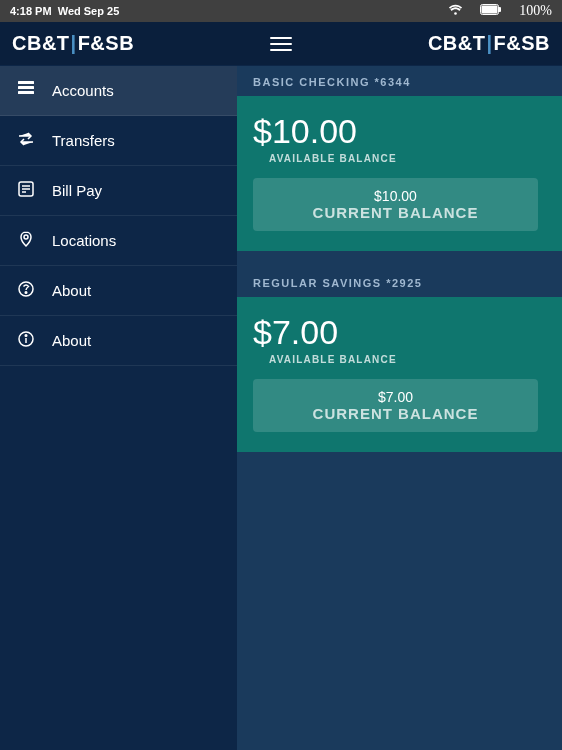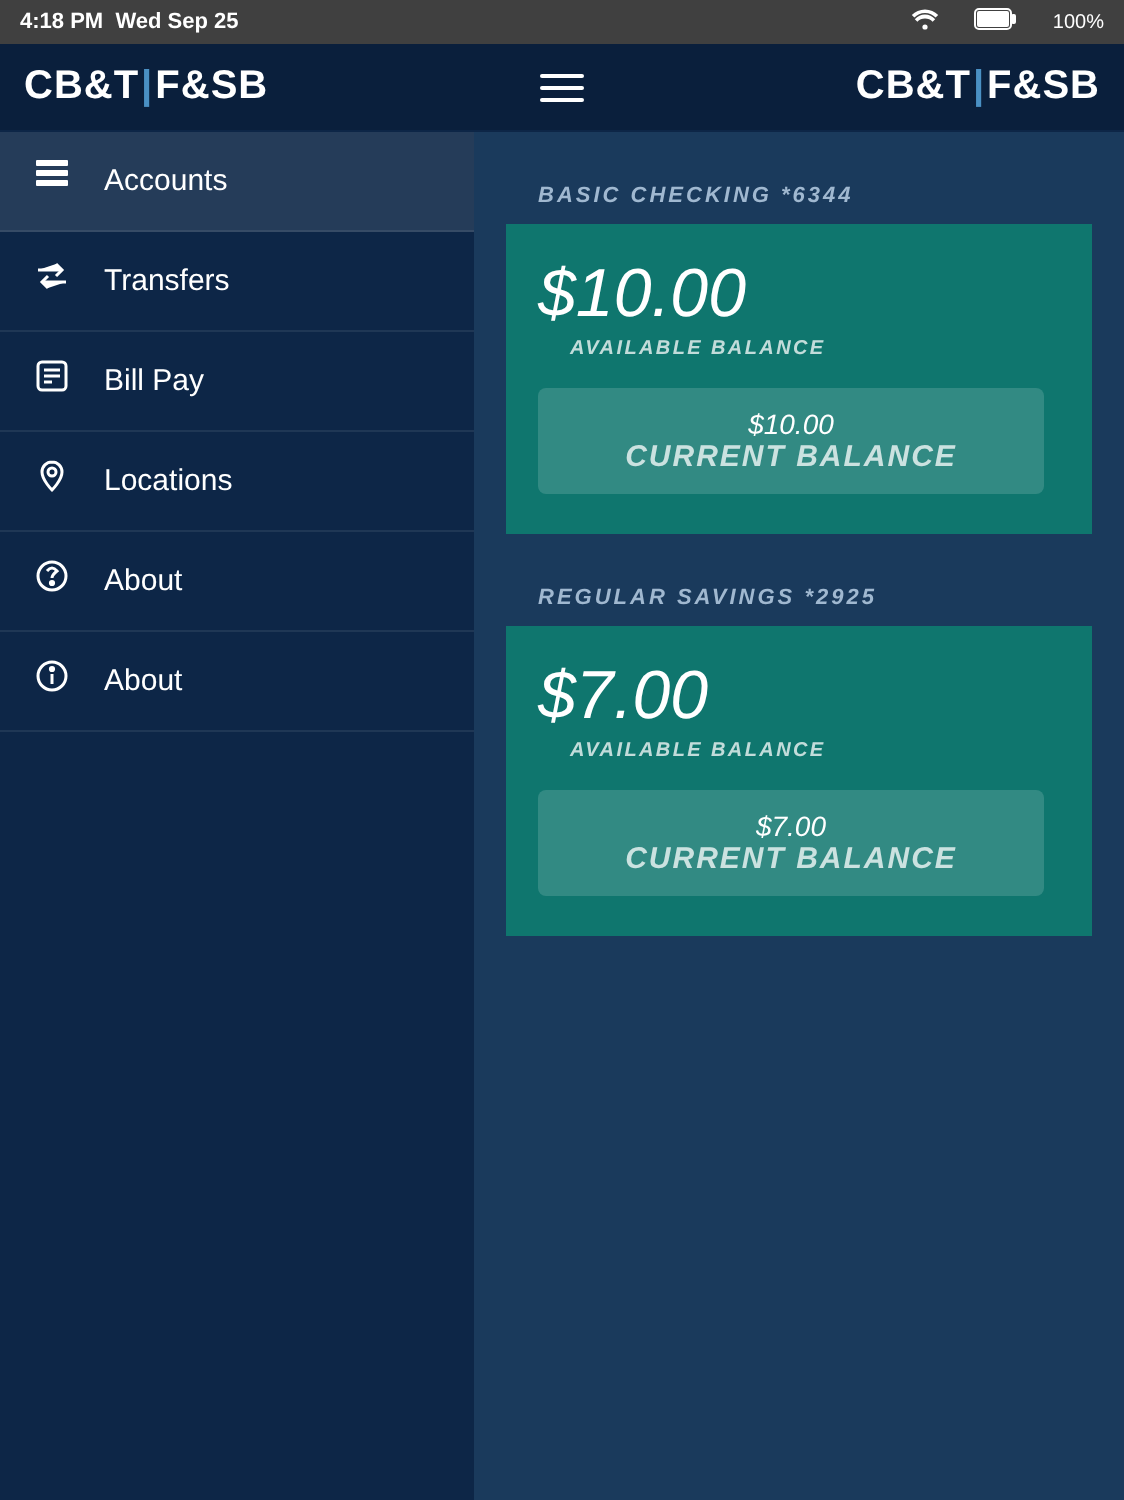--- a/index.html
+++ b/index.html
@@ -18,21 +18,21 @@
       color: #fff;
       font-size: 11px;
       padding: 4px 10px;
       display: flex;
       justify-content: space-between;
       align-items: center;
       height: 22px;
       flex-shrink: 0;
     }
     .status-left { font-weight: 600; }
-    .status-right { display: flex; align-items: center; gap: 17px; font-size: 10px; }
+    .status-right { display: flex; align-items: center; gap: 17px; font-size: 14px; font-family: Liberation Serif, serif; }
 
     
     .header {
       background: #0a1f3c;
       height: 44px;
       display: flex;
       align-items: center;
       justify-content: space-between;
       padding: 0 12px;
       flex-shrink: 0;
@@ -99,22 +99,21 @@
       font-size: 16px;
       color: #fff;
       flex-shrink: 0;
     }
 
     
     .content {
       flex: 1;
       background: #1a3a5c;
       overflow-y: auto;
-      padding: 16px;
-      font-style: italic;
+      padding: 0;
     }
 
     
     .account-card {
       background: #7a7f86;
       margin: 0 0 8px 0;
       padding: 0;
     }
     .account-header {
       background: #1a3a5c;

